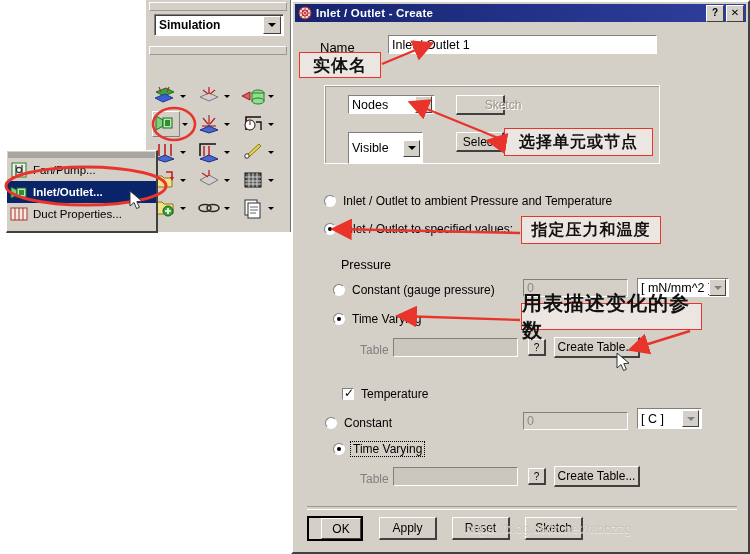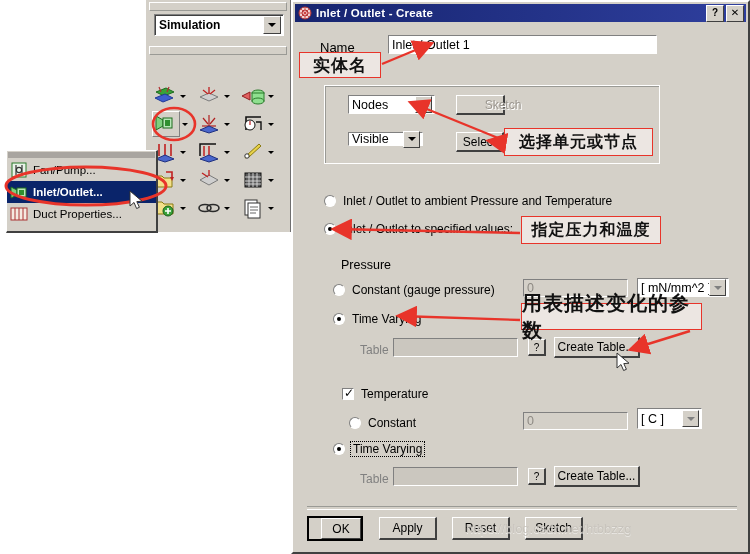--- a/index.html
+++ b/index.html
@@ -477,21 +477,21 @@
 
   <div class="abs combo2" style="left:55px;top:93px;width:87px;height:19px;">
     <span class="ctxt">Nodes</span>
     <span class="cbtn">
         <i class="tri-d"></i>
       </span>
   </div>
 
   <div class="abs btn dis" style="left:163px;top:93px;width:48px;height:20px;">Sketch</div>
 
-  <div class="abs combo2" style="left:55px;top:130px;width:75px;height:14px;">
+  <div class="abs combo2" style="left:55px;top:130px;width:75px;height:32px;">
     <span class="ctxt">Visible</span>
     <span class="cbtn">
         <i class="tri-d"></i>
       </span>
   </div>
 
   <div class="abs btn" style="left:163px;top:130px;width:48px;height:20px;">Select</div>
 
   <div class="abs rowflex" style="left:31px;top:192px;">
     <span class="radio"></span>
@@ -525,21 +525,21 @@
   <div class="abs lbl dis" style="left:67px;top:341px;">Table</div>
   <div class="abs field dis2" style="left:100px;top:336px;width:125px;height:19px;"></div>
   <div class="abs btn" style="left:235px;top:337px;width:18px;height:17px;font-size:10px;">?</div>
   <div class="abs btn" style="left:261px;top:335px;width:86px;height:21px;">Create Table...</div>
 
   <div class="abs rowflex" style="left:49px;top:385px;">
     <span class="checkbox on"></span>
     <span class="lbl">Temperature</span>
   </div>
 
-  <div class="abs rowflex" style="left:56px;top:414px;">
+  <div class="abs rowflex" style="left:32px;top:414px;">
     <span class="radio"></span>
     <span class="lbl">Constant</span>
   </div>
   <div class="abs field dis" style="left:230px;top:410px;width:105px;height:18px;">0</div>
   <div class="abs combo2" style="left:344px;top:406px;width:65px;height:21px;">
     <span class="ctxt">[ C ]</span>
     <span class="cbtn">
         <i class="tri-d dis"></i>
       </span>
   </div>

